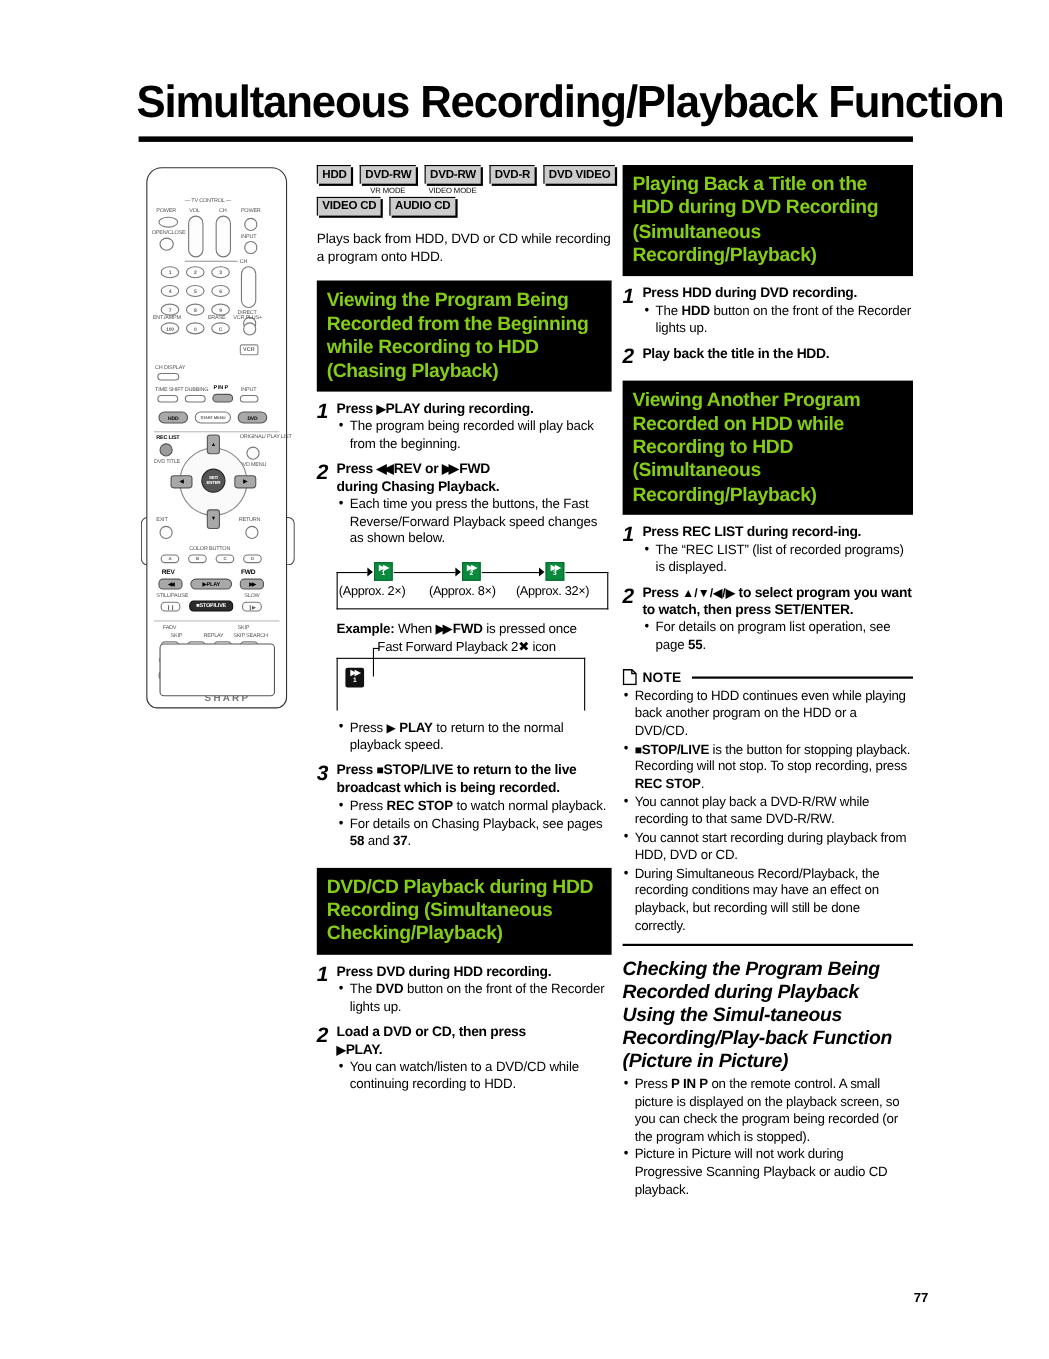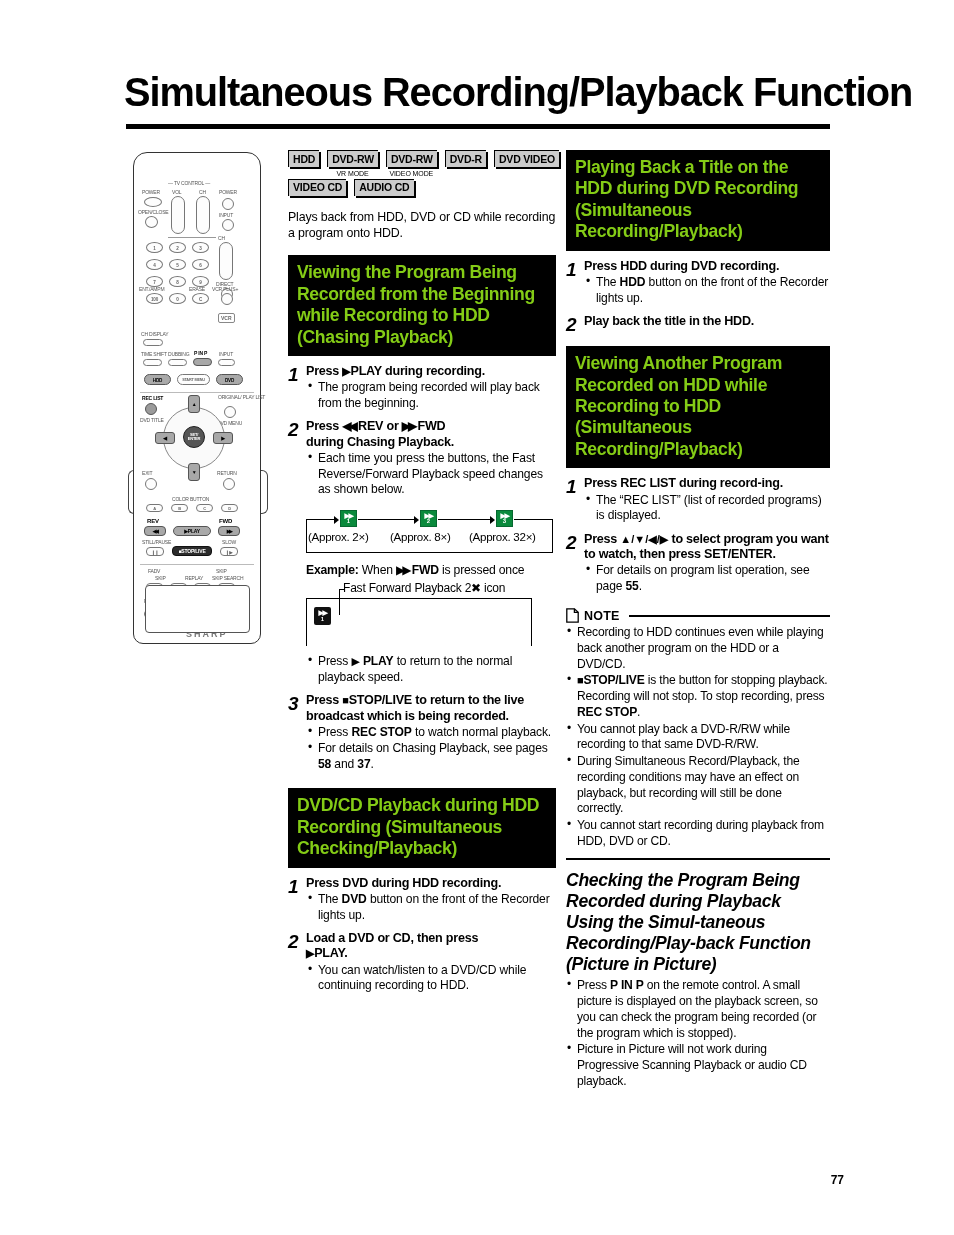--- a/index.html
+++ b/index.html
@@ -775,22 +775,22 @@
         <path d="M8.4,0.8 V4.4 H12.2" fill="none" stroke="#000" stroke-width="1.3"></path>
       </svg>
     </span>
     <span class="note-label">NOTE</span>
     <span class="note-rule"></span>
   </div>
   <ul class="note-list">
     <li>Recording to HDD continues even while playing back another program on the HDD or a DVD/CD.</li>
     <li><span class="gly-stop"></span><b>STOP/LIVE</b><span> is the button for stopping playback. Recording will not stop. To stop recording, press </span><b>REC STOP</b><span>.</span></li>
     <li>You cannot play back a DVD-R/RW while recording to that same DVD-R/RW.</li>
+    <li>You cannot start recording during playback from HDD, DVD or CD.</li>
     <li>During Simultaneous Record/Playback, the recording conditions may have an effect on playback, but recording will still be done correctly.</li>
-    <li>You cannot start recording during playback from HDD, DVD or CD.</li>
   </ul>
   <div class="note-end-rule"></div>
 
   <div class="hd-plain">Checking the Program Being Recorded during Playback Using the Simul-taneous Recording/Play-back Function (Picture in Picture)</div>
   <ul class="note-list" style="margin-top:3px;">
     <li><span>Press </span><b>P IN P</b><span> on the remote control. A small picture is displayed on the playback screen, so you can check the program being recorded (or the program which is stopped).</span></li>
     <li>Picture in Picture will not work during Progressive Scanning Playback or audio CD playback.</li>
   </ul>
 </div>
 

